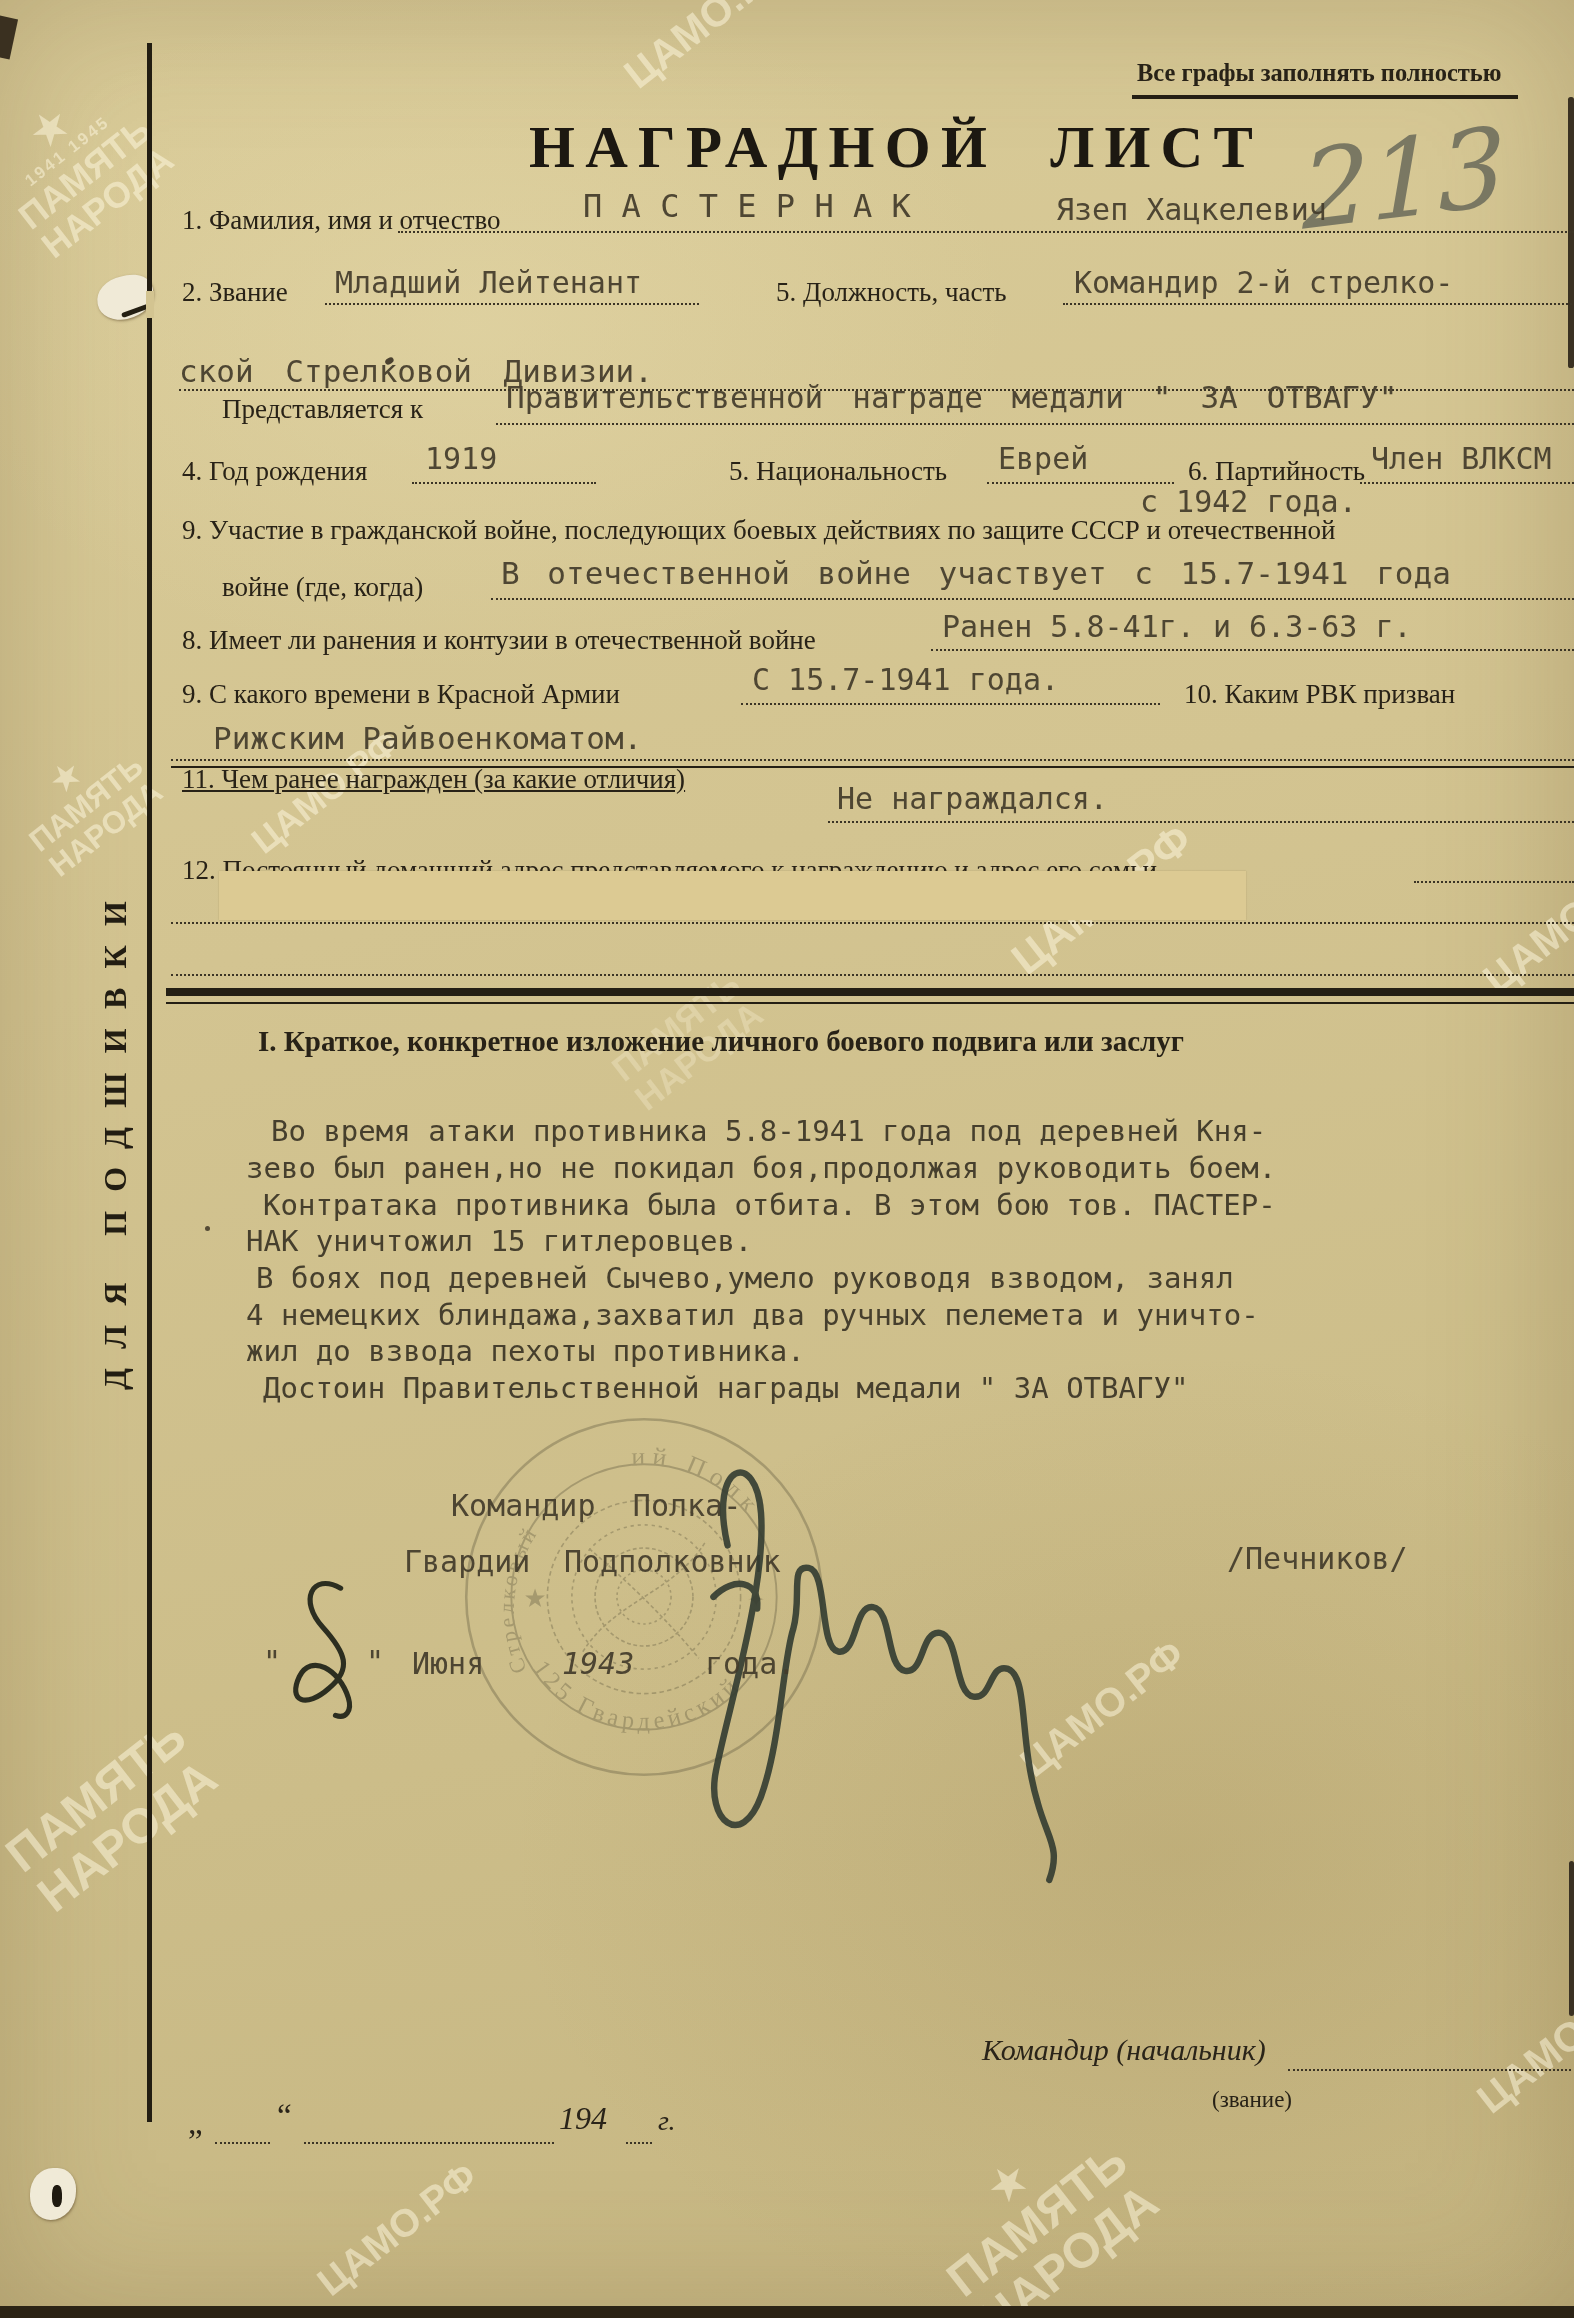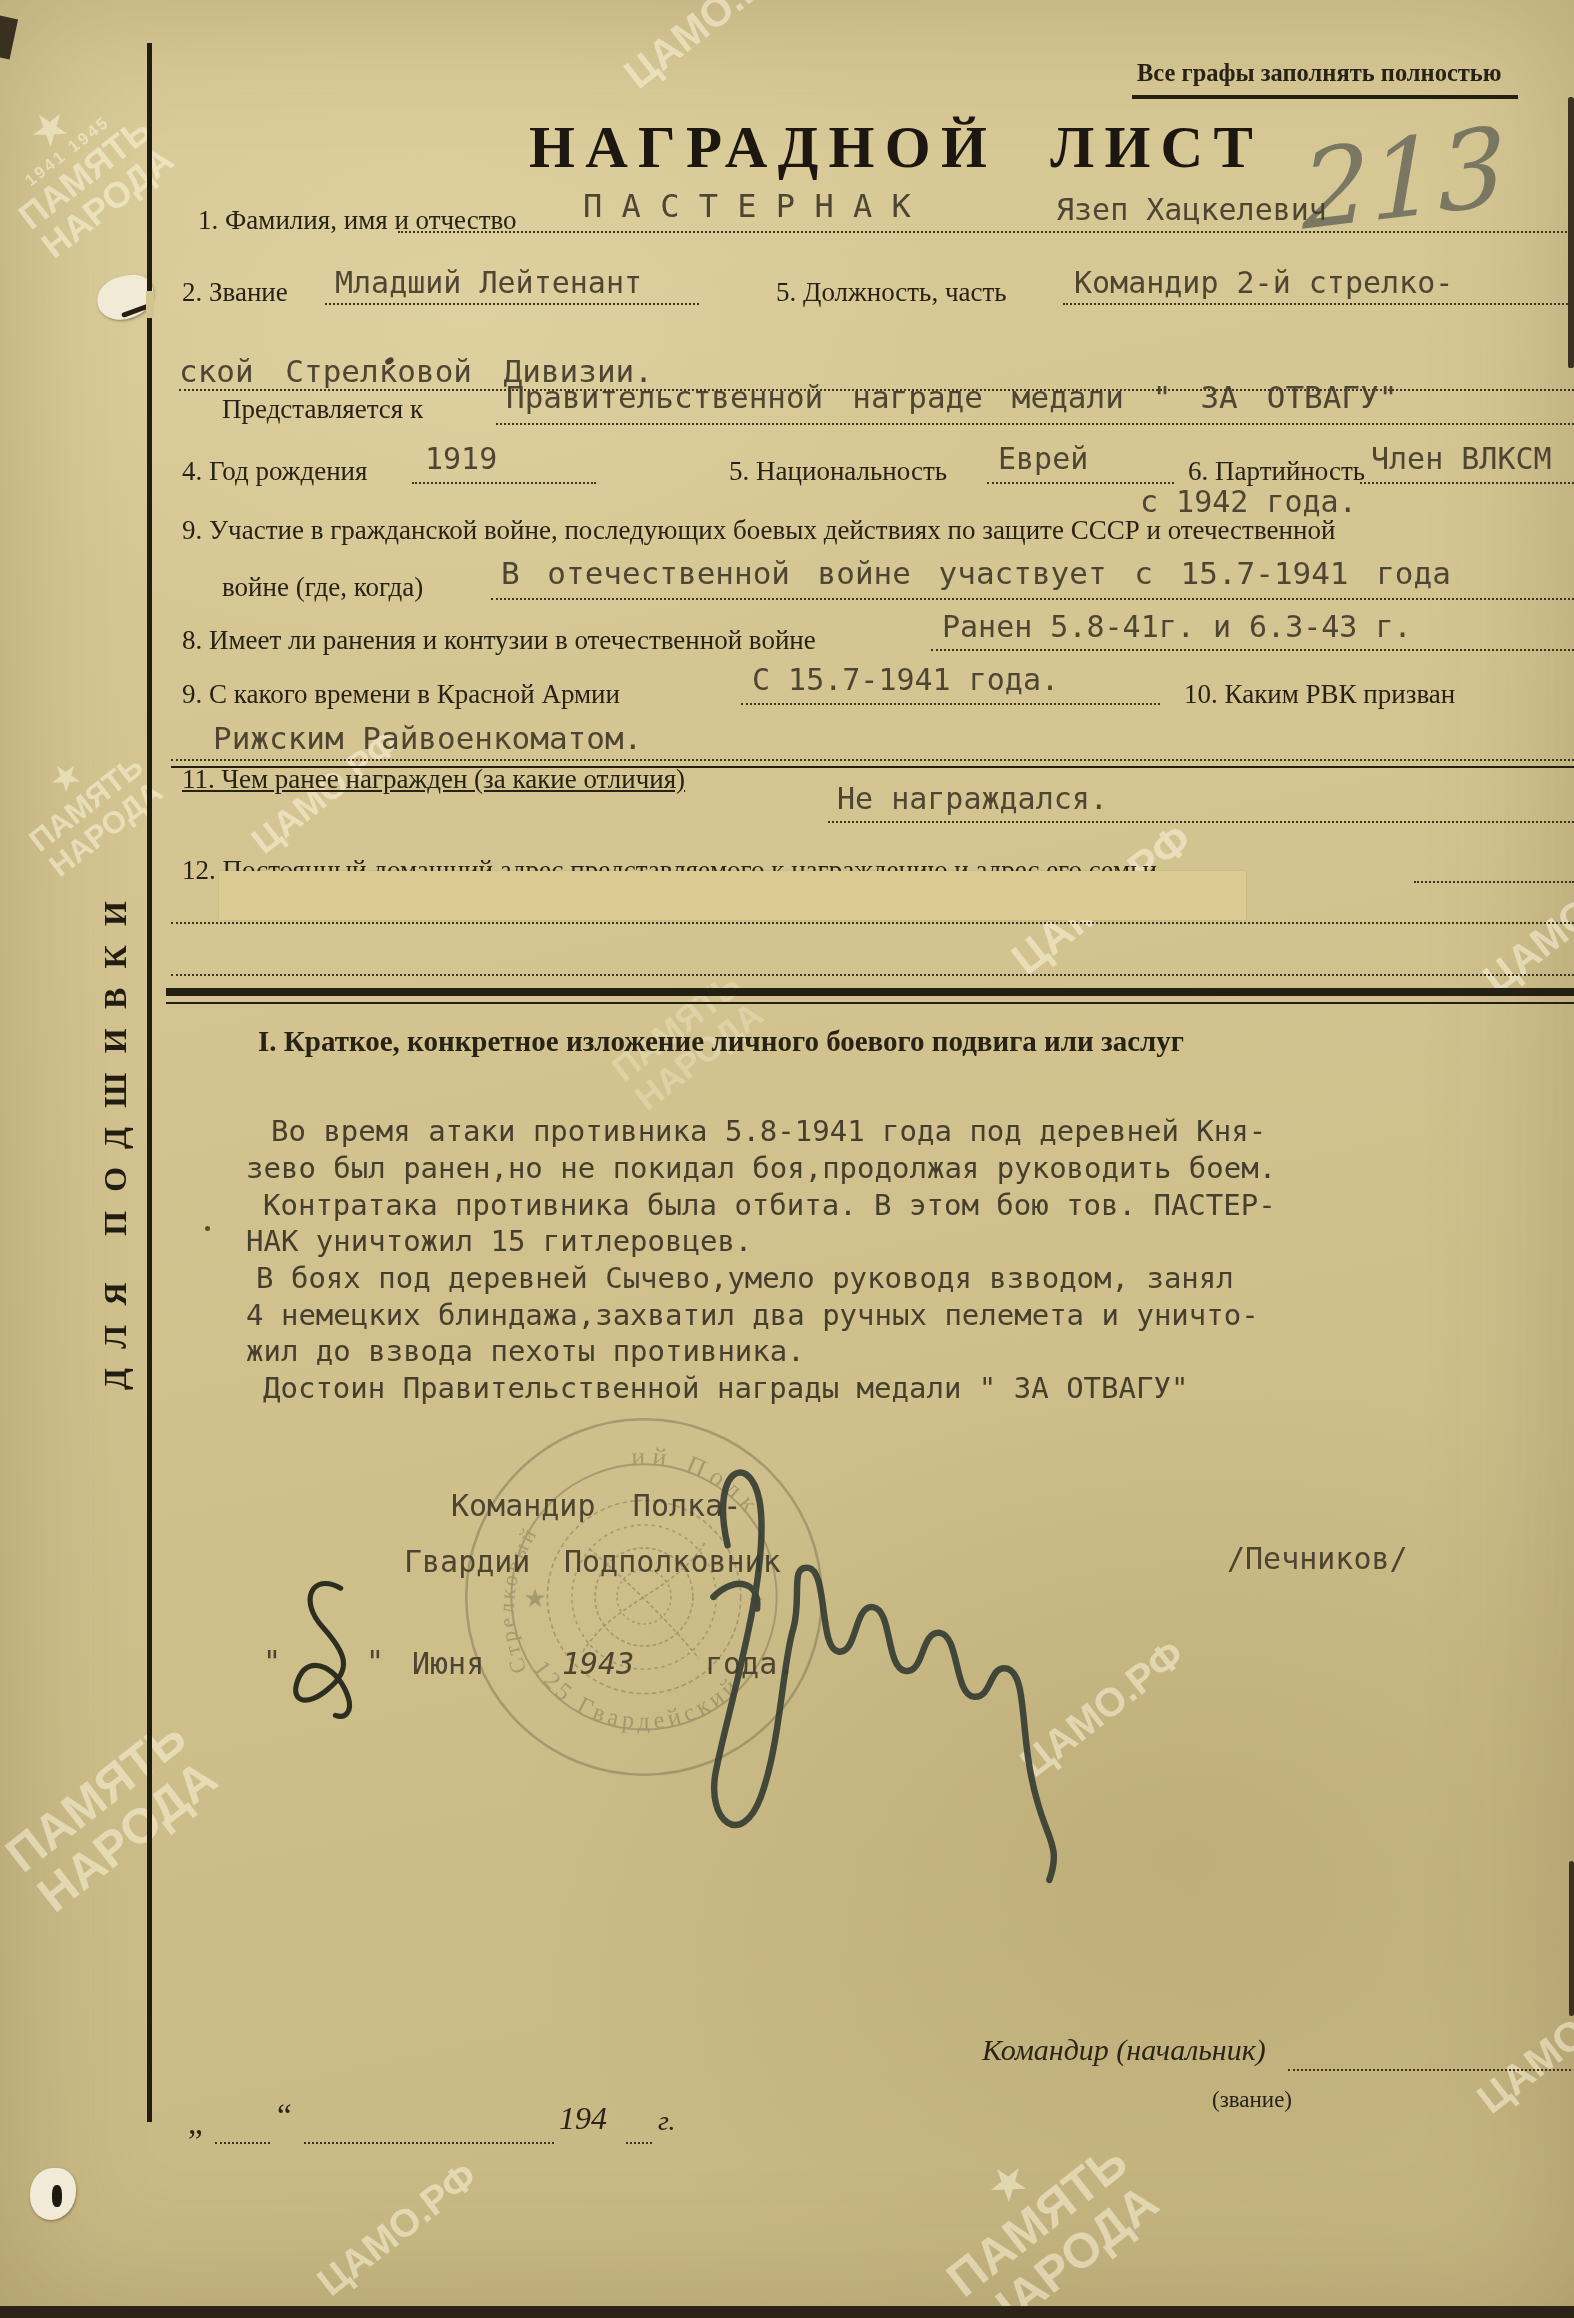--- a/index.html
+++ b/index.html
@@ -73,21 +73,21 @@
 
   <div class="abs" style="left:147px;top:43px;width:4.5px;height:2079px;background:#221d12;"></div>
   <div class="abs" style="left:146px;top:291px;width:7.7px;height:27px;background:#d3c491;"></div>
   <div class="abs vert" style="left:97px;top:804px;height:586px;">ДЛЯ ПОДШИВКИ</div>
 
   <div class="abs label" style="left:1137px;top:59px;font-size:24.5px;font-weight:bold;">Все графы заполнять полностью</div>
   <div class="abs solid" style="left:1132px;top:95px;width:386px;height:3.9px;"></div>
   <div class="abs" style="left:529px;top:113px;font-size:59px;font-weight:bold;letter-spacing:10.3px;word-spacing:28px;color:#1c1811;">НАГРАДНОЙ ЛИСТ</div>
   <div class="abs" style="left:1301px;top:116px;font-size:108px;font-style:italic;font-family:'DejaVu Serif',serif;color:rgba(96,98,84,.78);transform:rotate(-7deg) skewX(-6deg);">213</div>
 
-  <div class="abs label" style="left:198px;top:205px;text-align:right;">1. Фамилия, имя и отчество</div>
+  <div class="abs label" style="left:182px;top:205px;text-align:right;">1. Фамилия, имя и отчество</div>
   <div class="abs typed" style="left:583px;top:187px;font-size:32px;letter-spacing:19.3px;">ПАСТЕРНАК</div>
   <div class="abs typed" style="left:1056px;top:192px;">Язеп Хацкелевич</div>
   <div class="abs dot" style="left:398px;top:231px;width:1176px;"></div>
 
   <div class="abs label" style="left:182px;top:277px;">2. Звание</div>
   <div class="abs typed" style="left:335px;top:265px;">Младший Лейтенант</div>
   <div class="abs dot" style="left:325px;top:303px;width:374px;"></div>
   <div class="abs label" style="left:776px;top:277px;">5. Должность, часть</div>
   <div class="abs typed" style="left:1074px;top:265px;">Командир 2-й стрелко-</div>
   <div class="abs dot" style="left:1063px;top:303px;width:509px;"></div>
@@ -108,21 +108,21 @@
   <div class="abs typed" style="left:1371px;top:441px;">Член ВЛКСМ</div>
   <div class="abs dot" style="left:1360px;top:482px;width:214px;"></div>
   <div class="abs typed" style="left:1140px;top:484px;">с 1942 года.</div>
 
   <div class="abs label" style="left:182px;top:515px;">9. Участие в гражданской войне, последующих боевых действиях по защите СССР и отечественной</div>
   <div class="abs label" style="left:222px;top:572px;">войне (где, когда)</div>
   <div class="abs typed" style="left:501px;top:555px;font-size:31px;word-spacing:9px;">В отечественной войне участвует с 15.7-1941 года</div>
   <div class="abs dot" style="left:491px;top:598px;width:1083px;"></div>
 
   <div class="abs label" style="left:182px;top:625px;">8. Имеет ли ранения и контузии в отечественной войне</div>
-  <div class="abs typed" style="left:942px;top:609px;">Ранен 5.8-41г. и 6.3-43 г.</div>
+  <div class="abs typed" style="left:942px;top:609px;">Ранен 5.8-41г. и 6.3-63 г.</div>
   <div class="abs dot" style="left:931px;top:649px;width:643px;"></div>
 
   <div class="abs label" style="left:182px;top:679px;">9. С какого времени в Красной Армии</div>
   <div class="abs typed" style="left:752px;top:662px;">С 15.7-1941 года.</div>
   <div class="abs dot" style="left:741px;top:703px;width:419px;"></div>
   <div class="abs label" style="left:1184px;top:679px;">10. Каким РВК призван</div>
   <div class="abs typed" style="left:213px;top:720px;font-size:31px;">Рижским Райвоенкоматом.</div>
   <div class="abs dot" style="left:171px;top:759px;width:1403px;"></div>
   <div class="abs solid" style="left:171px;top:766px;width:1403px;height:1.9px;"></div>
 

